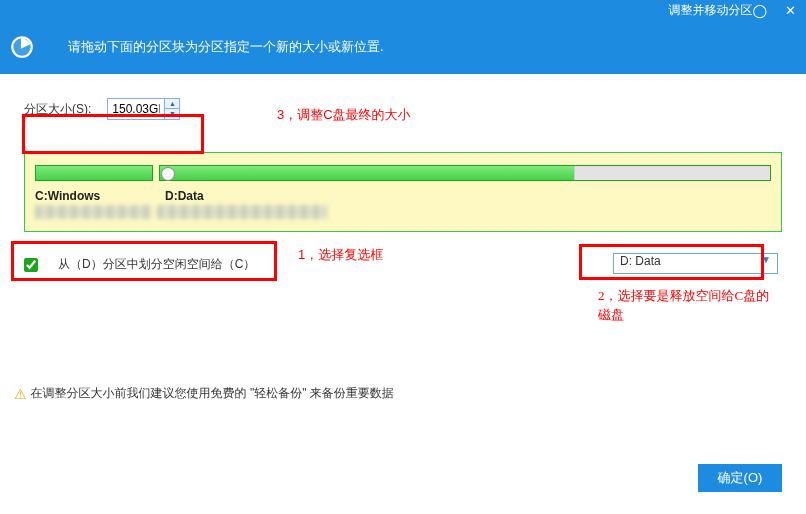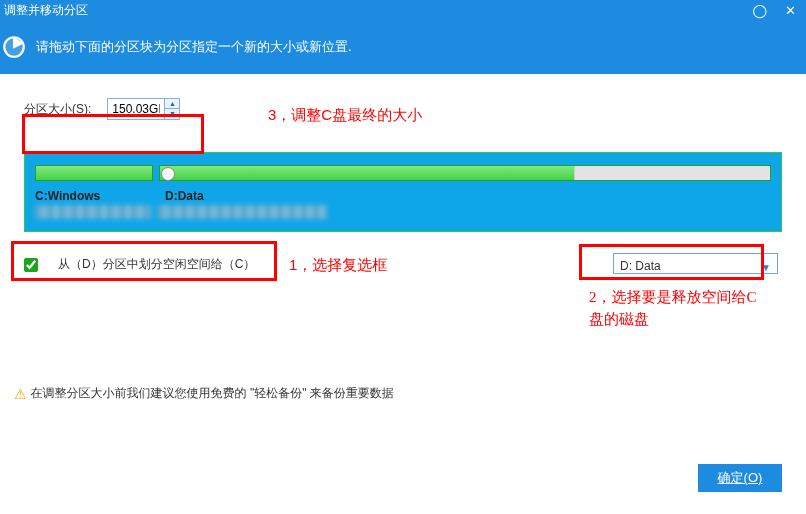--- a/index.html
+++ b/index.html
@@ -1,72 +1,72 @@
 <!DOCTYPE html>
 <html><head>
 <meta charset="utf-8">
 <style>
 * { margin: 0; padding: 0; box-sizing: border-box; font-family: "Microsoft YaHei", Arial, sans-serif; }
 body { background: #fff; width: 806px; height: 514px; overflow: hidden; position: relative; }
 
-.titlebar { background: #1c8be0; height: 20px; display: flex; align-items: center; padding: 0 4px; color: #fff; font-size: 12px; }
+.titlebar { background: #1c8be0; height: 20px; display: flex; align-items: center; padding: 0 4px; color: #fff; font-size: 12px; text-align: right; }
 .titlebar-title { flex: 1; }
 .titlebar-icons { display: flex; gap: 18px; align-items: center; padding-right: 6px; }
 .titlebar-icons span { font-size: 13px; cursor: pointer; }
 
-.header { background: #1c8be0; height: 54px; display: flex; align-items: center; padding: 0 0; color: #fff; font-size: 13px; gap: 8px; }
+.header { background: #1c8be0; height: 54px; display: flex; align-items: center; padding: 0 8px; color: #fff; font-size: 13px; gap: 32px; }
 .header-icon { width: 28px; height: 28px; display: flex; align-items: center; justify-content: center; }
 .header-icon svg { width: 26px; height: 26px; }
 
 .content { padding: 24px 24px 0 24px; position: relative; }
 
 .size-row { display: flex; align-items: center; gap: 16px; font-size: 12px; color: #333; }
 .size-input { display: flex; align-items: center; border: 1px solid #83b0e0; height: 22px; }
 .size-input input { border: none; width: 56px; padding: 0 4px; font-size: 12px; outline: none; text-align: left; }
 .size-spinners { display: flex; flex-direction: column; border-left: 1px solid #83b0e0; }
 .size-spinners button { width: 14px; height: 10px; border: none; background: #eaf2fb; font-size: 7px; line-height: 6px; color: #2a66a5; cursor: pointer; padding: 0; display: flex; align-items: center; justify-content: center; }
 .size-spinners button:first-child { border-bottom: 1px solid #83b0e0; }
 
 .red-box { position: absolute; border: 3px solid #ff0000; pointer-events: none; }
 .red-box-1 { left: 22px; top: 114px; width: 182px; height: 40px; }
 .red-box-2 { left: 11px; top: 241px; width: 266px; height: 40px; }
 .red-box-3 { left: 579px; top: 244px; width: 185px; height: 36px; }
 
-.anno { position: absolute; color: #ff0000; font-size: 15px; }
+.anno { position: absolute; color: #ff0000; font-size: 13px; margin-left: 9px; }
 .anno-3 { left: 268px; top: 106px; }
-.anno-1 { left: 289px; top: 256px; }
+.anno-1 { left: 289px; top: 246px; }
 .anno-2 { left: 589px; top: 287px; width: 180px; line-height: 1.45; font-family: Liberation Serif, serif; }
 
-.partition-frame { border: 1px solid #2ecc40; background: #0ea5e9; margin-top: 32px; padding: 10px 10px 12px 10px; position: relative; }
+.partition-frame { border: 1px solid #2ecc40; background: #fef9c3; margin-top: 32px; padding: 10px 10px 12px 10px; position: relative; }
 .bars { display: flex; gap: 6px; align-items: center; position: relative; height: 20px; }
 .bar { height: 16px; border: 1px solid #1aa51a; position: relative; background: linear-gradient(#7fe87f,#46d246); }
 .bar-c { width: 118px; }
 .bar-d { flex: 1; }
 .bar-d::after { content: ""; position: absolute; top: 0; bottom: 0; right: 0; width: 32%; background: #e3e3e3; border-left: 1px solid #ccc; }
 .drag-handle { position: absolute; left: 126px; top: 4px; width: 14px; height: 14px; background: #fafafa; border: 1px solid #888; border-radius: 50%; z-index: 2; }
 
 .labels-row { display: flex; gap: 6px; margin-top: 6px; font-size: 12px; color: #222; }
 .label-c { width: 116px; font-weight: bold; }
 .label-d { font-weight: bold; padding-left: 8px; }
 
 .blurred { display: flex; gap: 6px; margin-top: 2px; }
 .blur-block { height: 14px; filter: blur(2.5px); opacity: .55; background: repeating-linear-gradient(90deg,#9aa 0 6px,#ccd 6px 12px); }
 .blur-c { width: 116px; }
 .blur-d { width: 170px; }
 
 .checkbox-row { display: flex; align-items: center; gap: 20px; font-size: 12px; color: #333; margin-top: 24px; }
 .checkbox-row input { accent-color: #1aa51a; width: 14px; height: 14px; }
 
-.select-box { position: absolute; right: 28px; top: 253px; width: 165px; height: 21px; border: 1px solid #6aa9e6; background: #fff; display: flex; align-items: flex-end; padding: 0 6px; font-size: 12px; color: #333; cursor: pointer; }
+.select-box { position: absolute; right: 28px; top: 253px; width: 165px; height: 21px; border: 1px solid #6aa9e6; background: #fff; display: flex; align-items: flex-start; padding: 0 6px; font-size: 12px; color: #333; cursor: pointer; }
 .select-box .chev { margin-left: auto; color: #2a7fd4; font-size: 10px; }
 
 .warning-row { position: absolute; left: 14px; top: 385px; display: flex; align-items: center; gap: 4px; font-size: 12px; color: #333; }
 .warn-icon { color: #f5a300; font-size: 14px; }
 
-.footer-btn { position: absolute; right: 24px; bottom: 22px; width: 84px; height: 28px; background: #1c8be0; color: #fff; border: none; font-size: 13px; cursor: pointer; text-decoration: underline; }
+.footer-btn { position: absolute; right: 24px; bottom: 22px; width: 84px; height: 28px; background: #1c8be0; color: #fff; border: none; font-size: 13px; cursor: pointer; }
 
 </style>
 </head>
 <body>
 
 <div class="titlebar">
   <span class="titlebar-title">调整并移动分区</span>
   <div class="titlebar-icons">
     <span>◯</span>
     <span>✕</span>

